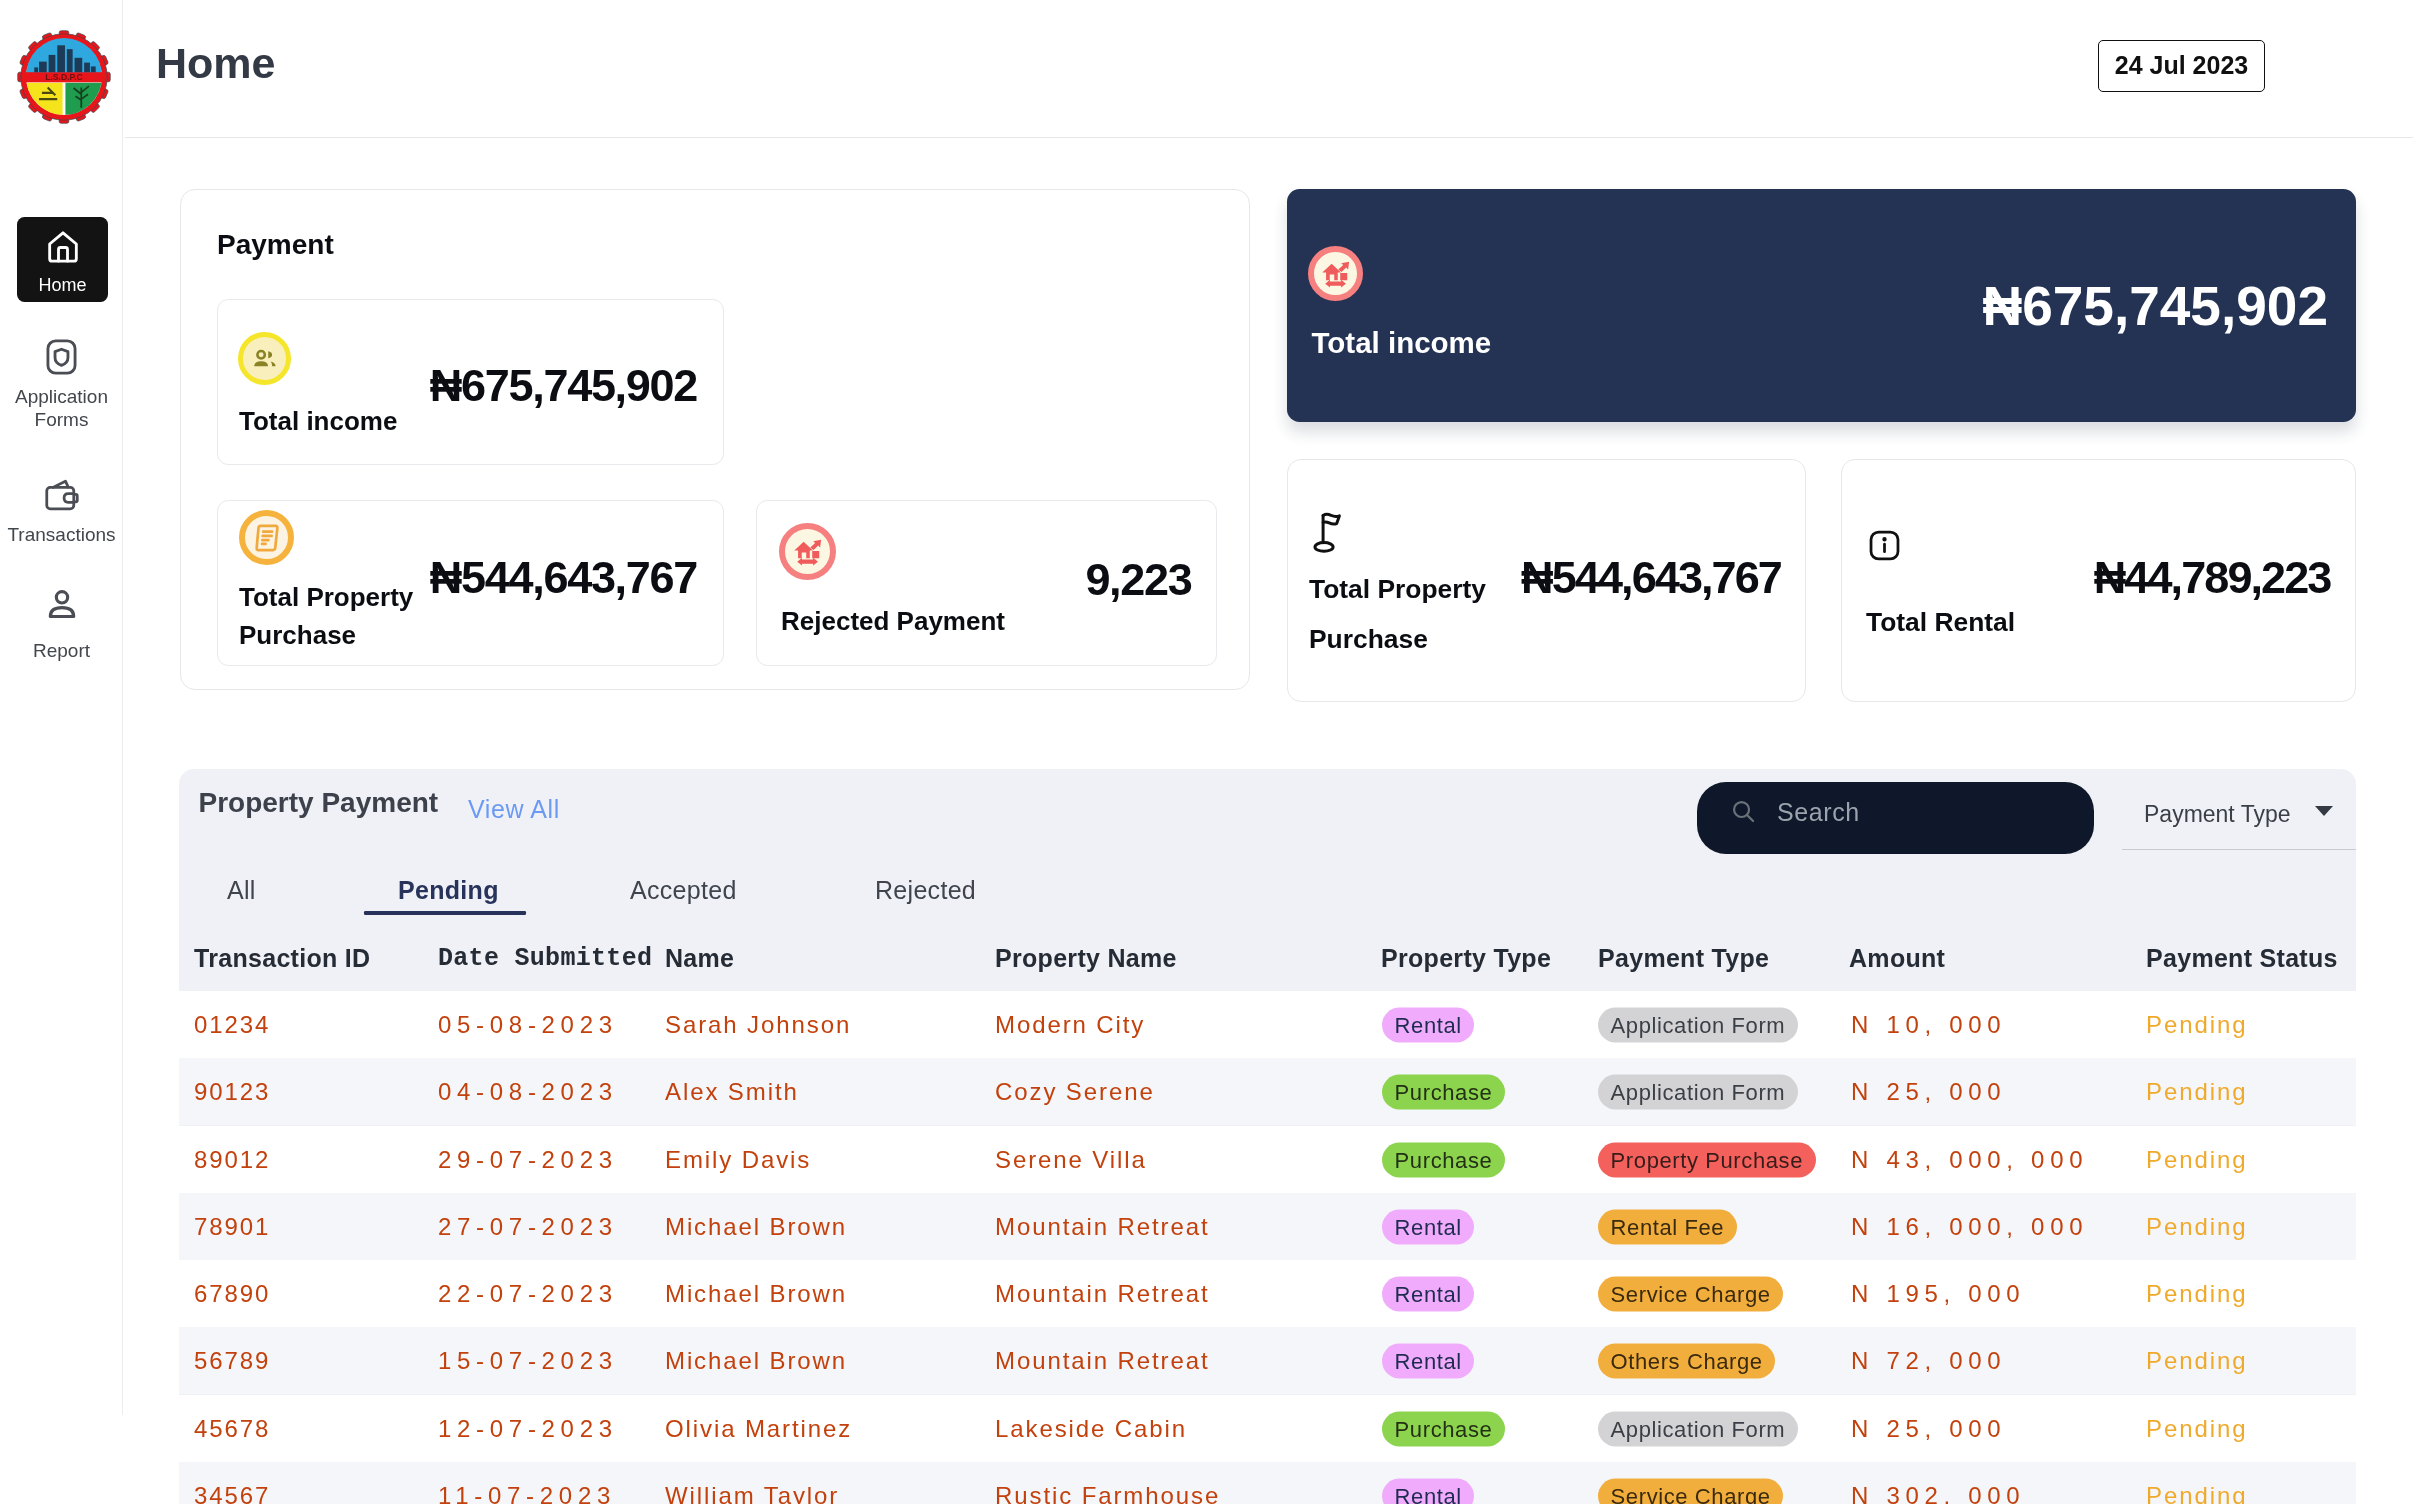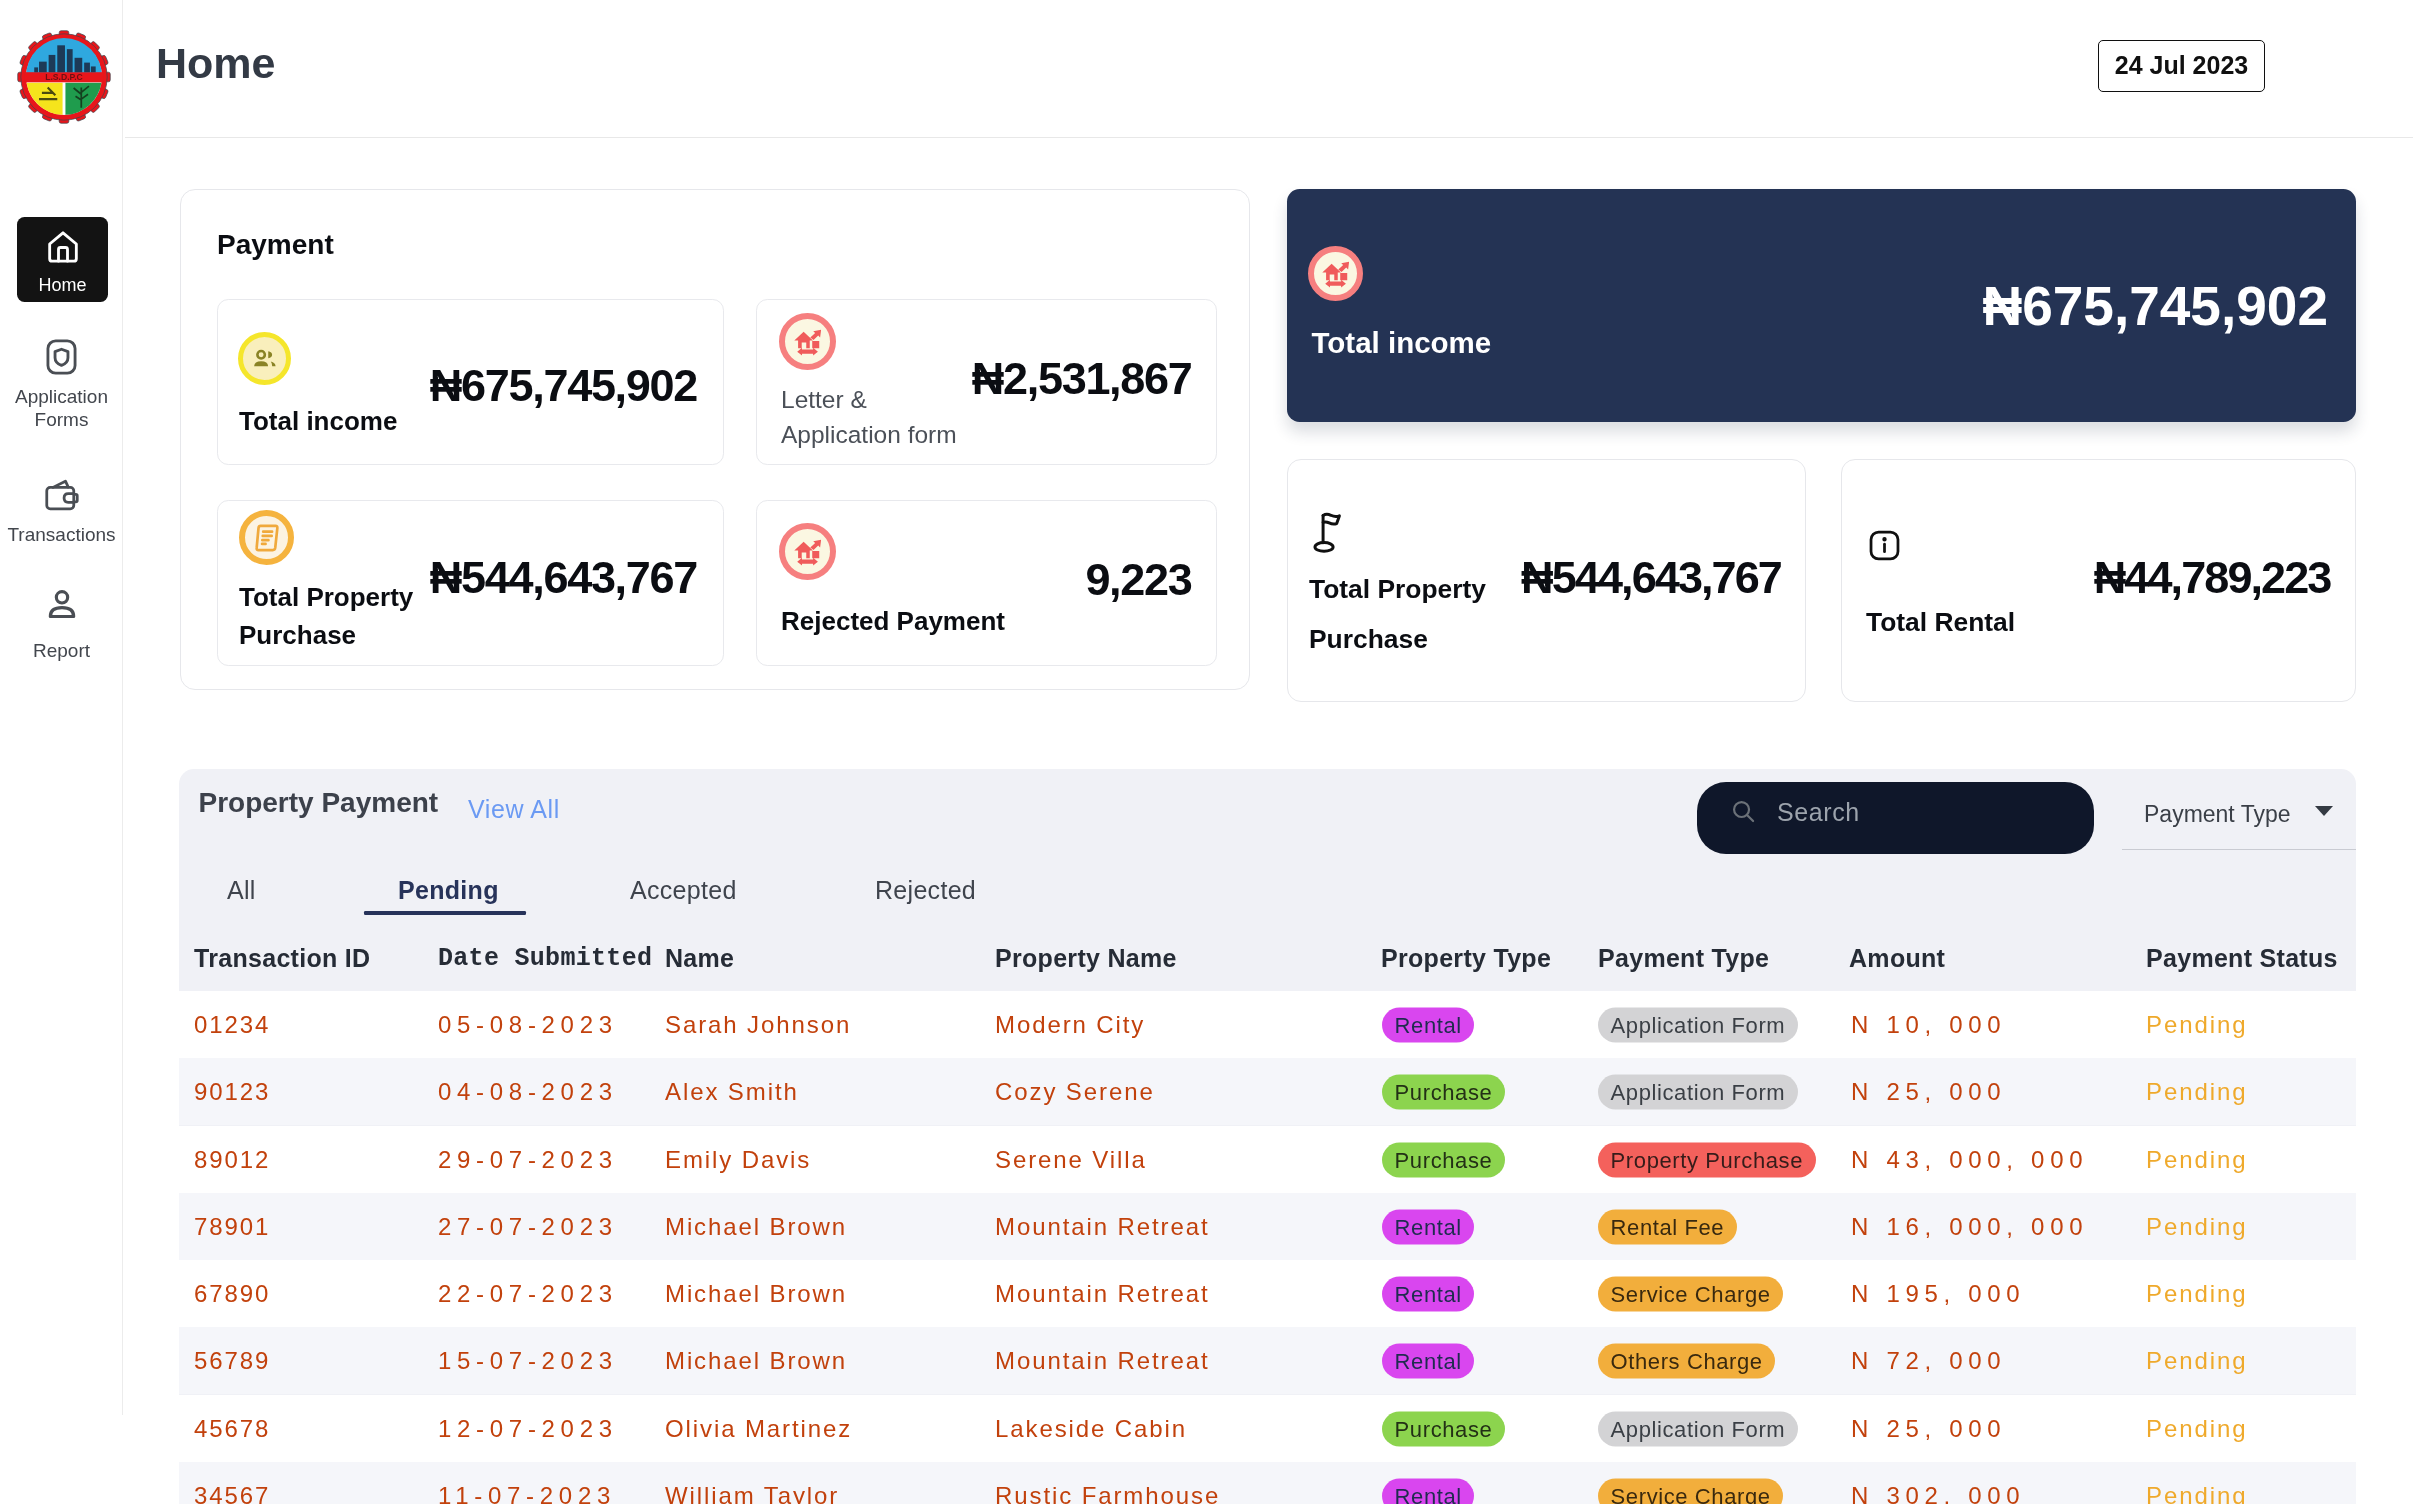--- a/index.html
+++ b/index.html
@@ -46,21 +46,21 @@
 #ptdrop .tri { position:absolute; right:22.6px; top:24px; width:0; height:0; border-left:9.4px solid transparent; border-right:9.4px solid transparent; border-top:10.7px solid #343A43; }
 .tab { position:absolute; top:107px; font-size:25px; color:#3F444D; letter-spacing:0.3px; }
 #tabline { position:absolute; left:185px; top:142px; width:162px; height:3.8px; background:#27335A; border-radius:1.3px; }
 .hcell { position:absolute; top:175px; font-size:25px; font-weight:bold; color:#262C36; letter-spacing:0.3px; }
 .row { position:absolute; left:0; width:2177px; height:67px; }
 .row.alt { background:#F5F6FA; }
 .row.white { background:#FFFFFF; }
 .cell { position:absolute; top:50%; transform:translateY(-50%); font-size:24px; color:#c2410c; letter-spacing:1.9px; white-space:nowrap; }
 .num { letter-spacing:5.7px; }
 .pill { position:absolute; top:50%; transform:translateY(-50%); height:35px; line-height:35px; border-radius:17.6px; font-size:22px; color:#232B33; padding:0 12.6px; letter-spacing:0.6px; white-space:nowrap; }
-.p-rental { background:#d946ef; color:#1F2C4F; }
+.p-rental { background:#f0abfc; color:#1F2C4F; }
 .p-purchase { background:#8CD44E; color:#233016; }
 .p-appform { background:#D3D3D5; color:#3A3F45; }
 .p-proppur { background:#F4615C; color:#361C1A; }
 .p-amber { background:#F2AE3C; color:#39290F; }
 .pending { color:#EFA92B; }
 </style>
 </head>
 <body>
 <div id="sidebar">
   <svg class="abs" style="left:15.7px; top:29px;" width="96" height="96" viewBox="0 0 100 100">
@@ -163,29 +163,20 @@
       <svg width="31" height="31" viewBox="0 0 24 24" fill="none" stroke="#8A8325" stroke-width="2">
           <circle cx="9" cy="8.7" r="2.9"></circle>
           <path d="M3.6 17.6 Q3.8 13.8 9 13.8 Q14.2 13.8 14.4 17.6 Z" fill="#8A8325" stroke="none"></path>
           <path d="M14.5 6 Q17.5 6.5 17.5 8.7 Q17.5 10.9 14.5 11.4 Z" fill="#8A8325" stroke="none"></path>
           <path d="M16.5 13.9 Q20 14.6 20.2 17.6 L17.6 17.6 Q17.4 15 16.5 13.9 Z" fill="#8A8325" stroke="none"></path>
         </svg>
     </div>
     <div class="sc-label" style="left:21px; top:102px;">Total income</div>
     <div class="sc-amt" style="right:26px; top:60px;">₦675,745,902</div>
   </div>
-  <div class="subcard" style="left:575px; top:109px; width:461px; height:166px;">
-    <div class="iconcirc" style="left:22px; top:13.2px; width:57px; height:57px; background:#FBF7E2; border:6.3px solid #F67F7F;">
-      <svg width="35" height="35" viewBox="0 0 24 24" fill="#F05B5B">
-          <use href="#housetransfer"></use>
-        </svg>
-    </div>
-    <div class="sc-label2" style="left:24px; top:82px;">Letter &amp;<br>Application form</div>
-    <div class="sc-amt" style="right:24.5px; top:53px;">₦2,531,867</div>
-  </div>
   <div class="subcard" style="left:36px; top:310px; width:507px; height:166px;">
     <div class="iconcirc" style="left:21px; top:9.4px; width:55px; height:55px; background:#FCF3E2; border:6.3px solid #F5B33E;">
       <svg width="34" height="34" viewBox="0 0 24 24" fill="none" stroke="#F0A93C" stroke-width="1.9" stroke-linecap="round" stroke-linejoin="round">
           <path d="M7.5 3.5 L18 3.5 Q19.5 3.5 19.3 5 L17.8 19 Q17.6 20.5 16.1 20.5 L6 20.5 Q4.5 20.5 4.7 19 L6 5 Q6.2 3.5 7.5 3.5 Z"></path>
           <path d="M9.3 7.5 L15.6 7.5 M9 10.5 L15.3 10.5 M8.7 13.5 L13 13.5 M8.5 16.2 L11 16.2"></path>
         </svg>
     </div>
     <div class="sc-label" style="left:21px; top:77px;">Total Property<br>Purchase</div>
     <div class="sc-amt" style="right:26px; top:51px;">₦544,643,767</div>
   </div>

